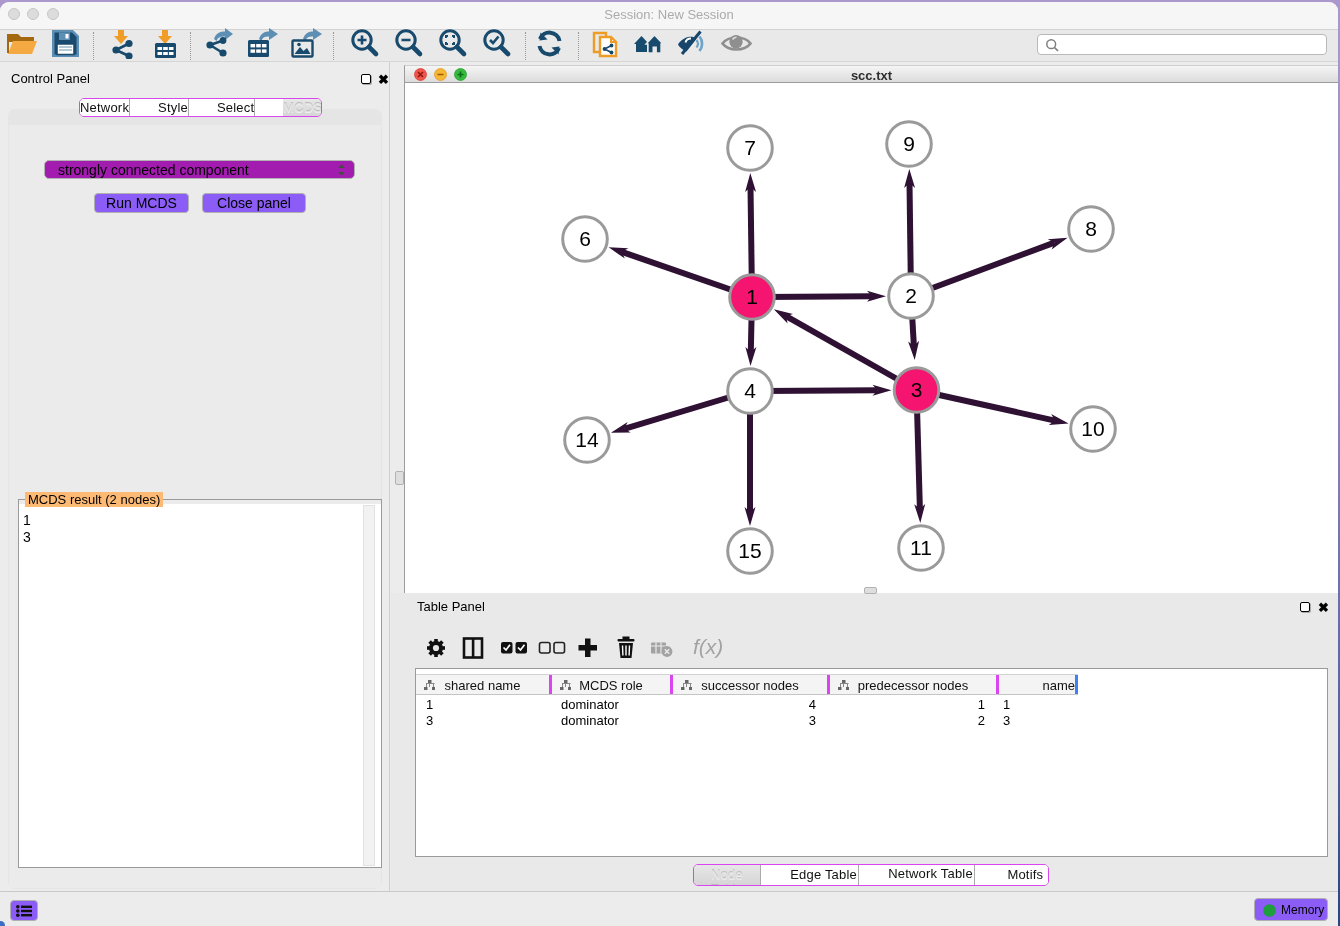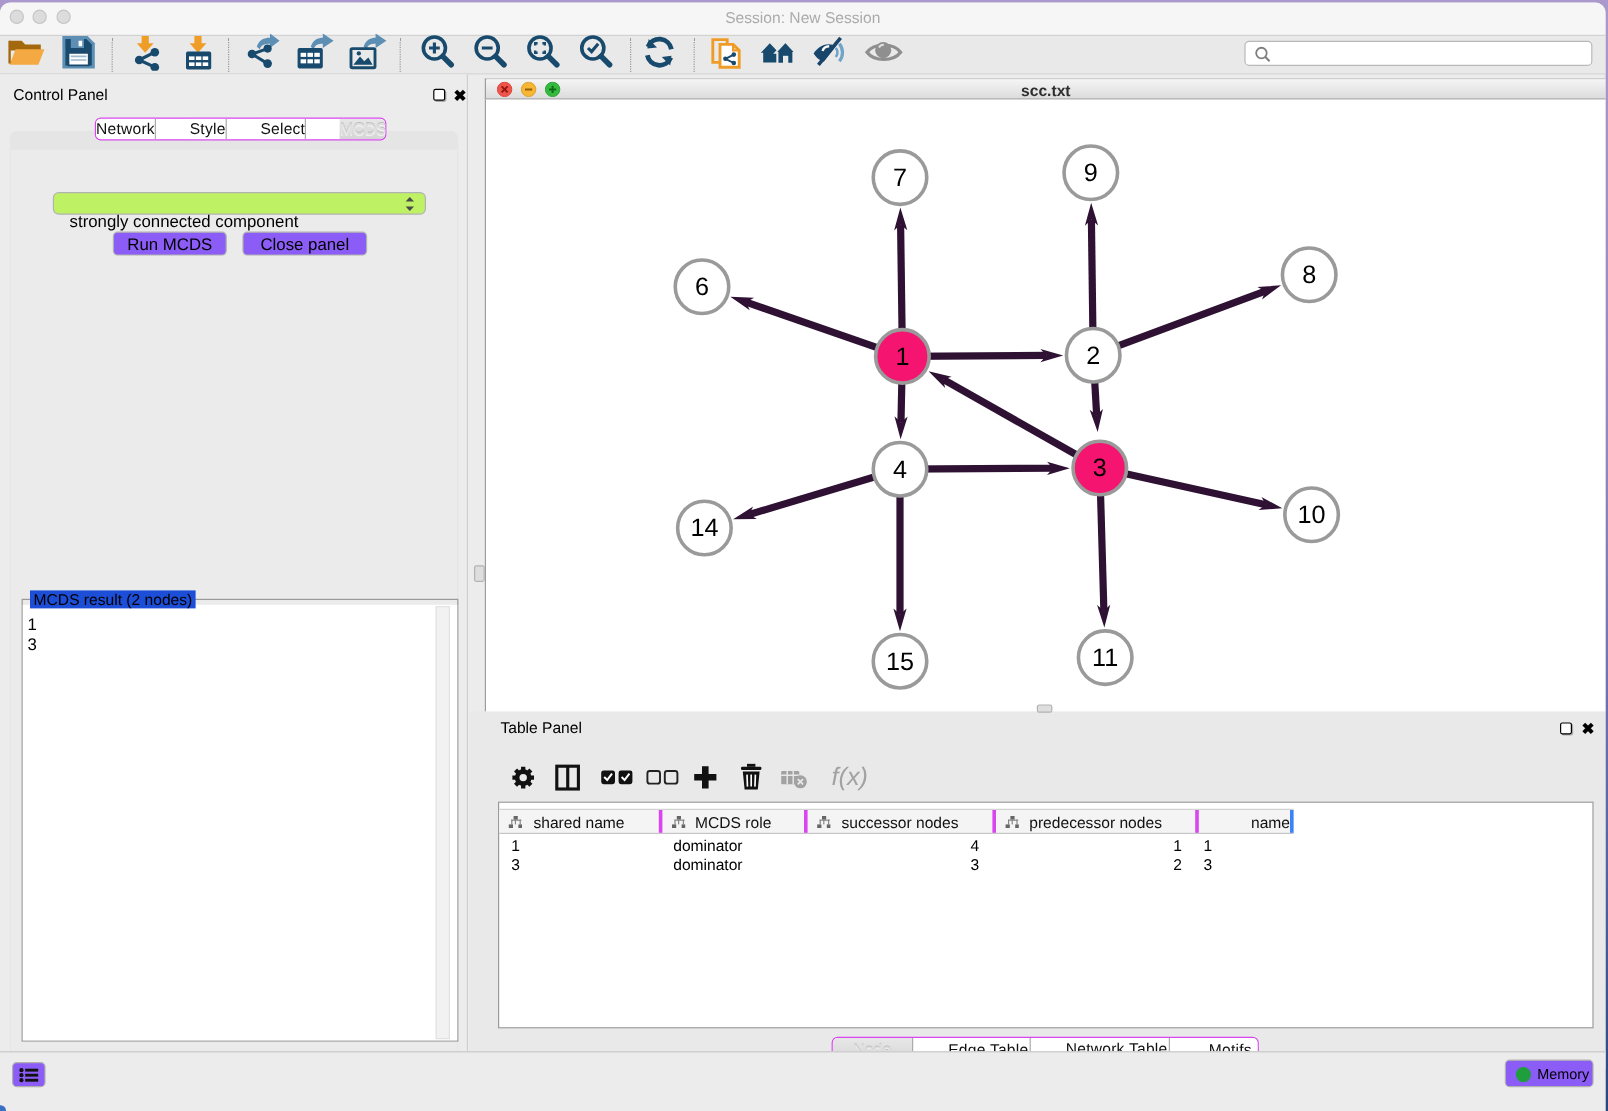--- a/index.html
+++ b/index.html
@@ -35,21 +35,21 @@
 .segtabs { position:absolute; display:flex; border:1px solid #d946ef; border-radius:5px; overflow:hidden; background:#fff;gap:28px; }
 .segtabs .seg { font-size:13px; font-weight:400; letter-spacing:0.2px; color:#111; text-align:center; padding-top:1px; background:#fff; border-right:1px solid #ababab; height:100%; }
 .segtabs .seg:last-child { border-right:none; }
 .segtabs .seg.dis { background:linear-gradient(#e7e7e7,#d5d5d5); color:#dedede; text-shadow:0 1px 0 #efefef, 0 -1px 0 #bcbcbc; }
 
 #netbar { position:absolute; left:404px; top:63px; right:0; height:18px; background:linear-gradient(#f5f5f5,#dcdcdc); border-bottom:1px solid #9c9c9c; border-top:1px solid #cfcfcf; border-left:1px solid #9c9c9c; }
 #canvas { position:absolute; left:404px; top:81px; right:0; height:510px; background:#fff; border-left:1px solid #9c9c9c; }
 
 #tpanel { position:absolute; left:391px; top:591px; right:0; bottom:35px; background:#e9e9e9; }
 
-#statusbar { position:absolute; left:0; bottom:0; right:0; height:50px; background:#ececec; border-top:1px solid #c9c9c9; }
+#statusbar { position:absolute; left:0; bottom:0; right:0; height:35px; background:#ececec; border-top:1px solid #c9c9c9; }
 .btn { background:#8b5cf6; border:1px solid #b0b0b0; border-radius:4px; }
 text { font-family:"Liberation Sans", sans-serif; }
 </style>
 </head>
 <body>
 <div id="win">
   <div id="titlebar">
     <div class="tl" style="left:8px"></div>
     <div class="tl" style="left:27px"></div>
     <div class="tl" style="left:47px"></div>
@@ -186,31 +186,31 @@
       <div class="xico" style="left:378px; top:10px">✖</div>
     </div>
     <div style="position:absolute;left:8px;top:47px;width:374px;bottom:2px;background:#e5e5e5;border-radius:7px"></div>
     <div style="position:absolute;left:9px;top:63px;width:372px;bottom:3px;background:#ebebeb"></div>
     <div class="segtabs" style="left:79px; top:36px; width:243px; height:19px">
       <div class="seg" style="width:72px">Network</div>
       <div class="seg" style="width:54px">Style</div>
       <div class="seg" style="width:60px">Select</div>
       <div class="seg dis" style="width:57px">MCDS</div>
     </div>
-    <div style="position:absolute;left:44px;top:98px;width:311px;height:19px;background:#bef264;border:1px solid #b2b2b2;border-radius:5px;font-size:14px;color:#000;padding:15px 0 0 13px">strongly connected component
+    <div style="position:absolute;left:44px;top:98px;width:311px;height:19px;background:#a21caf;border:1px solid #b2b2b2;border-radius:5px;font-size:14px;color:#000;padding:1px 0 0 13px">strongly connected component
       <svg style="position:absolute;right:7px;top:2px" width="11" height="14" viewBox="0 0 11 14">
           <path d="M2 5 L5.5 1.2 L9 5 Z M2 9 L5.5 12.8 L9 9 Z" fill="#4a4a4a"></path>
         </svg>
     </div>
     <div class="btn" style="position:absolute;left:94px;top:131px;width:95px;height:20px;font-size:14px;text-align:center;padding-top:1px">Run MCDS</div>
     <div class="btn" style="position:absolute;left:202px;top:131px;width:104px;height:20px;font-size:14px;text-align:center;padding-top:1px">Close panel</div>
     <div style="position:absolute;left:18px;top:437px;width:364px;height:369px;border:1px solid #9a9a9a">
       <div style="position:absolute;left:0;top:4px;right:0;bottom:0;background:#fff;font-size:14px;color:#000;padding:8px 0 0 4px;line-height:17px">1<br>3</div>
       <div style="position:absolute;right:6px;top:5px;width:12px;bottom:1px;background:#f2f2f2;border:1px solid #e2e2e2"></div>
-      <div style="position:absolute;left:6px;top:-8px;background:#1d4ed8;padding:0 3px;font-size:13px;color:#000">MCDS result (2 nodes)</div>
+      <div style="position:absolute;left:6px;top:-8px;background:#fdba74;padding:0 3px;font-size:13px;color:#000">MCDS result (2 nodes)</div>
     </div>
   </div>
   <div id="netbar">
     <svg style="position:absolute;left:9px;top:2px" width="60" height="13" viewBox="0 0 60 13">
       <circle cx="6.5" cy="6.5" r="6" fill="#f1544a" stroke="#d9453c" stroke-width="0.8"></circle>
       <path d="M4 4 L9 9 M9 4 L4 9" stroke="#8c1810" stroke-width="1.6"></path>
       <circle cx="26.5" cy="6.5" r="6" fill="#f7b633" stroke="#df9f28" stroke-width="0.8"></circle>
       <path d="M23.5 6.5 L29.5 6.5" stroke="#936008" stroke-width="1.7"></path>
       <circle cx="46.5" cy="6.5" r="6" fill="#35ba3f" stroke="#2aa334" stroke-width="0.8"></circle>
       <path d="M43.5 6.5 L49.5 6.5 M46.5 3.5 L46.5 9.5" stroke="#0c6e15" stroke-width="1.7"></path>

